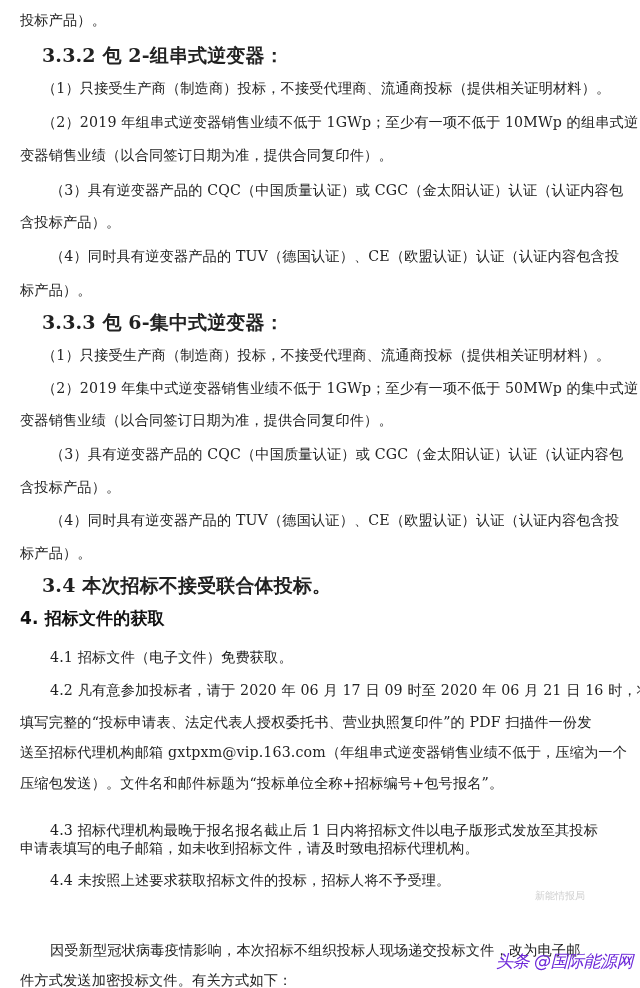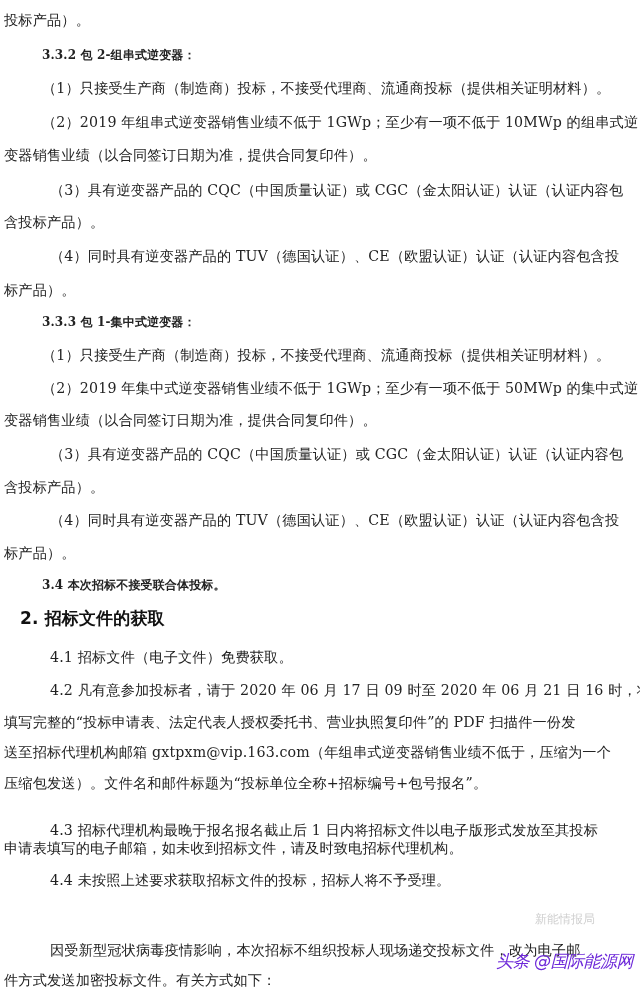--- a/index.html
+++ b/index.html
@@ -10,60 +10,60 @@
     color: #1a1a1a;
   }
   .page { position: absolute; left: 0; top: 0; width: 640px; height: 988px; }
   .line {
     position: absolute; white-space: nowrap;
     font-size: 14.2px; line-height: 20px; letter-spacing: 0.15px;
     color: #222;
   }
   .ind { left: 50px; }
   .ind-sub { left: 42px; }
-  .flush { left: 4px; text-align: right; }
-  .h3 { left: 42px; font-weight: bold; font-size: 12px; }
+  .flush { left: 20px; text-align: right; }
+  .h3 { left: 42px; font-weight: bold; font-size: 19px; }
   .h2 {
     left: 20px; font-weight: bold; font-size: 17px;
     font-family: "DejaVu Sans", "Liberation Sans", sans-serif; color: #111;
   }
   .watermark {
     position: absolute; left: 496px; top: 950px;
     font-family: "DejaVu Sans", "Liberation Sans", sans-serif;
     font-size: 17px; color: #6d28d9; white-space: nowrap; letter-spacing: -0.5px; font-style: italic;
   }
   .watermark-ghost {
-    position: absolute; left: 535px; top: 911px;
+    position: absolute; left: 535px; top: 889px;
     font-family: "DejaVu Sans", "Liberation Sans", sans-serif;
-    font-size: 12px; color: #cfcfcf; white-space: nowrap;
+    font-size: 10px; color: #cfcfcf; white-space: nowrap;
   }
 </style>
 </head>
 <body>
 
 <div class="page" id="page">
     <div class="line flush" style="top: 10px;">投标产品）。</div>
     <div class="line h3" style="top: 45px;">3.3.2 包 2-组串式逆变器：</div>
     <div class="line ind-sub" style="top: 78px;">（1）只接受生产商（制造商）投标，不接受代理商、流通商投标（提供相关证明材料）。</div>
     <div class="line ind-sub" style="top: 112px;">（2）2019 年组串式逆变器销售业绩不低于 1GWp；至少有一项不低于 10MWp 的组串式逆</div>
     <div class="line flush" style="top: 145px;">变器销售业绩（以合同签订日期为准，提供合同复印件）。</div>
     <div class="line ind" style="top: 180px;">（3）具有逆变器产品的 CQC（中国质量认证）或 CGC（金太阳认证）认证（认证内容包</div>
     <div class="line flush" style="top: 212px;">含投标产品）。</div>
     <div class="line ind" style="top: 246px;">（4）同时具有逆变器产品的 TUV（德国认证）、CE（欧盟认证）认证（认证内容包含投</div>
     <div class="line flush" style="top: 280px;">标产品）。</div>
-    <div class="line h3" style="top: 312px;">3.3.3 包 1-集中式逆变器：</div>
+    <div class="line h3" style="top: 312px;">3.3.3 包 6-集中式逆变器：</div>
     <div class="line ind-sub" style="top: 345px;">（1）只接受生产商（制造商）投标，不接受代理商、流通商投标（提供相关证明材料）。</div>
     <div class="line ind-sub" style="top: 378px;">（2）2019 年集中式逆变器销售业绩不低于 1GWp；至少有一项不低于 50MWp 的集中式逆</div>
     <div class="line flush" style="top: 410px;">变器销售业绩（以合同签订日期为准，提供合同复印件）。</div>
     <div class="line ind" style="top: 444px;">（3）具有逆变器产品的 CQC（中国质量认证）或 CGC（金太阳认证）认证（认证内容包</div>
     <div class="line flush" style="top: 477px;">含投标产品）。</div>
     <div class="line ind" style="top: 510px;">（4）同时具有逆变器产品的 TUV（德国认证）、CE（欧盟认证）认证（认证内容包含投</div>
     <div class="line flush" style="top: 543px;">标产品）。</div>
     <div class="line h3" style="top: 575px;">3.4 本次招标不接受联合体投标。</div>
-    <div class="line h2" style="top: 608px;">2. 招标文件的获取</div>
+    <div class="line h2" style="top: 608px;">4. 招标文件的获取</div>
     <div class="line ind" style="top: 647px;">4.1 招标文件（电子文件）免费获取。</div>
     <div class="line ind" style="top: 680px;">4.2 凡有意参加投标者，请于 2020 年 06 月 17 日 09 时至 2020 年 06 月 21 日 16 时，将</div>
     <div class="line flush" style="top: 712px;">填写完整的“投标申请表、法定代表人授权委托书、营业执照复印件”的 PDF 扫描件一份发</div>
     <div class="line flush" style="top: 742px;">送至招标代理机构邮箱 gxtpxm@vip.163.com（年组串式逆变器销售业绩不低于，压缩为一个</div>
     <div class="line flush" style="top: 773px;">压缩包发送）。文件名和邮件标题为“投标单位全称+招标编号+包号报名”。</div>
     <div class="line ind" style="top: 808px; margin-top: 12px;">4.3 招标代理机构最晚于报名报名截止后 1 日内将招标文件以电子版形式发放至其投标</div>
     <div class="line flush" style="top: 838px;">申请表填写的电子邮箱，如未收到招标文件，请及时致电招标代理机构。</div>
     <div class="line ind" style="top: 870px; text-align: right;">4.4 未按照上述要求获取招标文件的投标，招标人将不予受理。</div>
     <div class="line ind" style="top: 940px;">因受新型冠状病毒疫情影响，本次招标不组织投标人现场递交投标文件，改为电子邮</div>
     <div class="line flush" style="top: 970px;">件方式发送加密投标文件。有关方式如下：</div>

